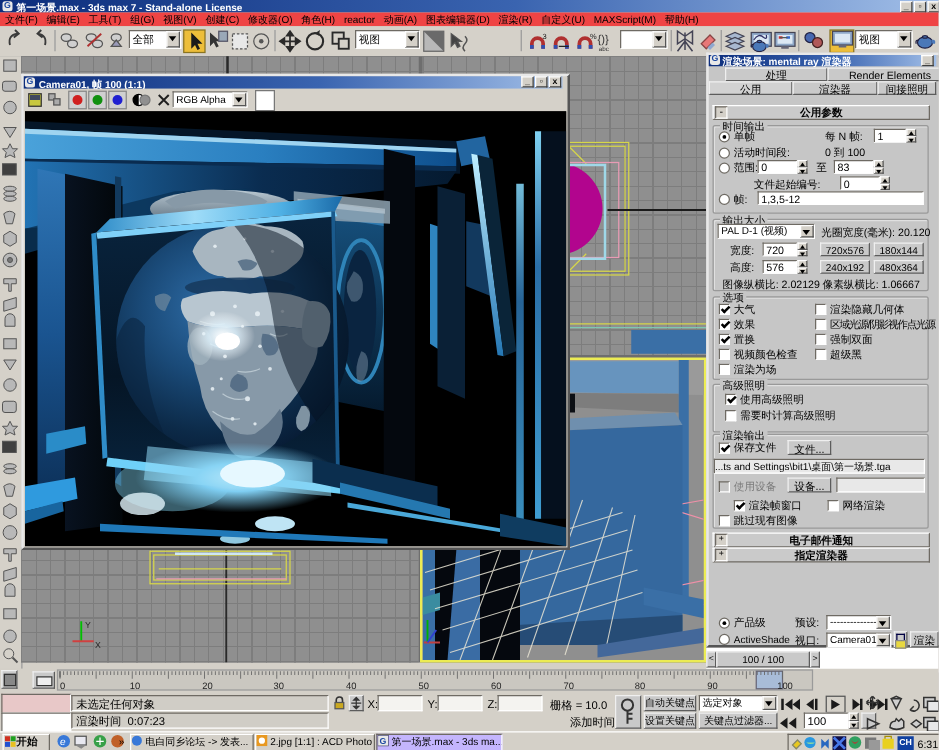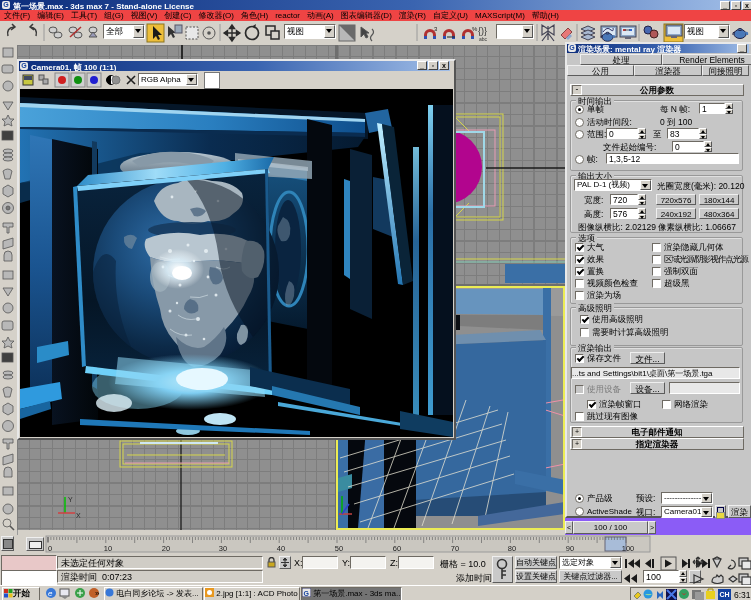--- a/index.html
+++ b/index.html
@@ -579,21 +579,21 @@
  <div class="abs" style="left:8px;top:463px;font-size:8px"><span class="rd"></span>ActiveShade</div>
  <div class="abs" style="left:69px;top:463px">视口: </div>
  <div class="dd abs" style="left:94px;top:462px;width:52px;height:12px;line-height:10px;padding-left:2px;font-size:8px">Camera01<div class="a"></div></div>
  <div class="abs btn" style="left:148px;top:461px;width:11px;height:13px">
         <div style="width:5px;height:4px;border:1px solid #004;border-bottom:none;margin:1px auto 0"></div>
         <div style="width:7px;height:5px;background:#e8d840;border:1px solid #888;margin:0 auto"></div>
       </div>
  <div class="abs btn" style="left:161px;top:461px;width:23px;height:13px;line-height:13px">渲染</div>
 </div>
 
-<div class="abs" style="left:565px;top:518px;width:186px;height:20px;background:#8b5cf6" id="tslider">
+<div class="abs" style="left:565px;top:518px;width:186px;height:20px;background:#ffffff" id="tslider">
  <div class="abs btn" style="left:0;top:3px;width:8px;height:13px;line-height:12px;font-size:7px">&lt;</div>
  <div class="abs btn" style="left:8px;top:3px;width:75px;height:13px;line-height:12px;font-size:8px">100 / 100</div>
  <div class="abs btn" style="left:83px;top:3px;width:8px;height:13px;line-height:12px;font-size:7px">&gt;</div>
 </div>
 
 <div class="abs" style="left:0;top:535px;width:751px;height:20px;background:#d4d0c8" id="ruler">
  <div class="abs btn" style="left:1px;top:1px;width:13px;height:15px"></div>
  <div class="abs" style="left:3px;top:4px;width:8px;height:8px;background:#888;border:1px solid #333"></div>
  <div class="abs btn" style="left:26px;top:2px;width:18px;height:14px"></div>
  <div class="abs" style="left:29px;top:6px;width:11px;height:6px;border:1px solid #333;background:#eee"></div>
@@ -914,21 +914,21 @@
  <div class="abs" style="left:95px;top:3px;font-size:8px">»</div>
  <div class="abs out" style="left:104px;top:1px;width:97px;height:12px;font-size:8px;line-height:11px;white-space:nowrap;overflow:hidden">
   <svg width="9" height="9" style="vertical-align:-1px">
           <circle cx="4.5" cy="4.5" r="4" fill="#3878d8"></circle>
         </svg> 电白同乡论坛 -&gt; 发表...</div>
  <div class="abs out" style="left:204px;top:1px;width:94px;height:12px;font-size:8px;line-height:11px;white-space:nowrap;overflow:hidden">
   <svg width="9" height="9" style="vertical-align:-1px">
           <rect width="9" height="9" fill="#e89820"></rect>
           <circle cx="4.5" cy="4.5" r="2.5" fill="#fff"></circle>
         </svg> 2.jpg [1:1] : ACD Photo E...</div>
- <div class="abs in" style="left:301px;top:1px;width:99px;height:12px;font-size:8px;line-height:11px;white-space:nowrap;overflow:hidden;background:#737373">
+ <div class="abs in" style="left:301px;top:1px;width:99px;height:12px;font-size:8px;line-height:11px;white-space:nowrap;overflow:hidden;background:#c4b5fd">
   <svg width="9" height="9" style="vertical-align:-1px">
           <rect width="9" height="9" fill="#e8e8e8" stroke="#336"></rect>
           <text x="1.5" y="7.5" font-size="7" fill="#1a46a0" font-weight="bold">G</text>
         </svg> 第一场景.max - 3ds ma...</div>
  <div class="abs in" style="left:630px;top:1px;width:120px;height:13px;background:#d4d0c8">
   <svg width="118" height="13" style="position:absolute">
    <path d="M3,8 l4,-4 3,3 -4,4z" fill="#e8c820" stroke="#886"></path>
    <circle cx="17" cy="6" r="4.5" fill="#2898e0"></circle>
           <path d="M14,6 a4,2.5 0 0 0 7,0" fill="#8fd8a0"></path>
    <path d="M26,3 l3,3 3,-3 0,8 -3,-3 -3,3z" fill="#2868c0"></path>

